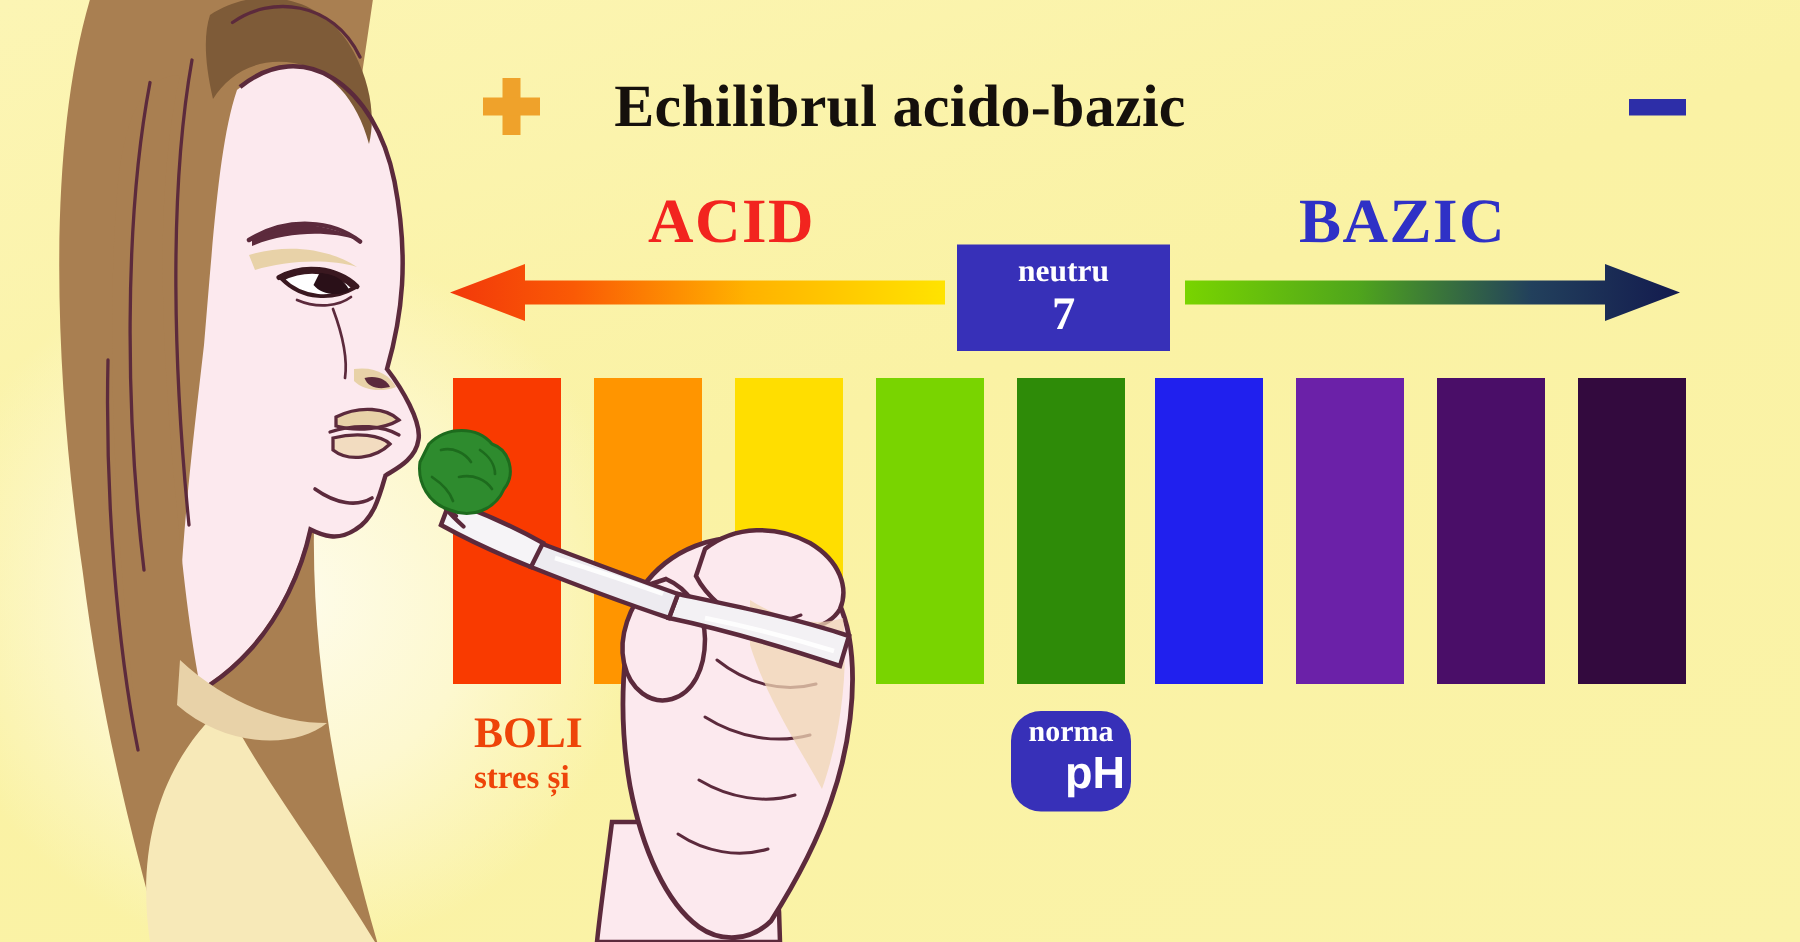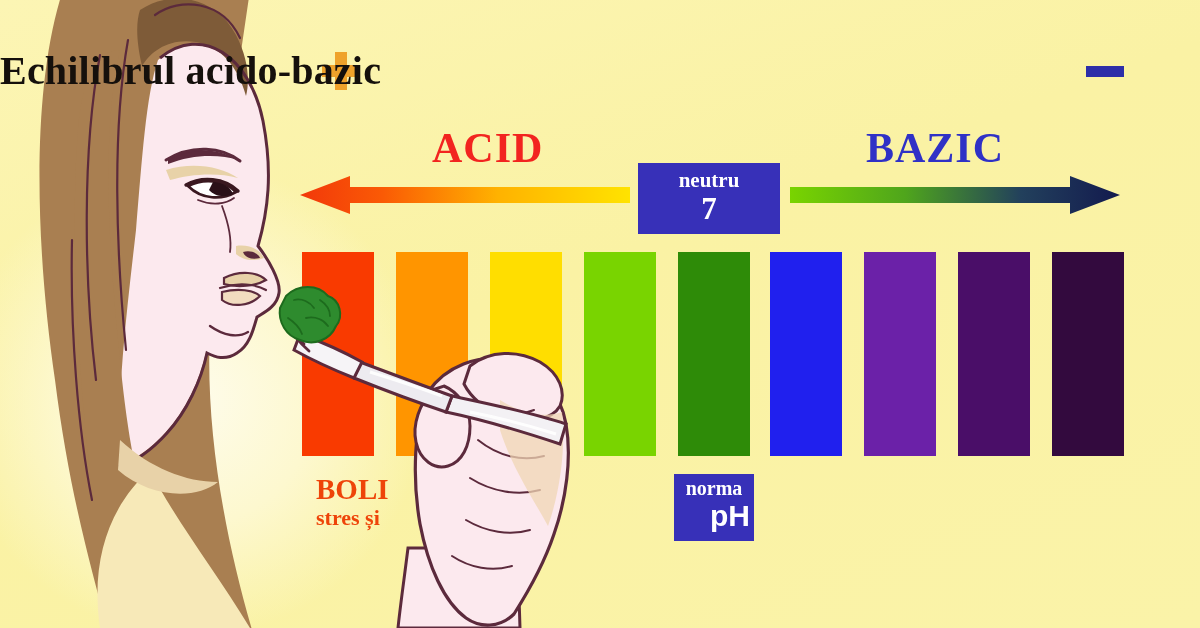--- a/index.html
+++ b/index.html
@@ -26,21 +26,21 @@
     content:"";position:absolute;background:#EFA22B;
   }
   .plus-sign:before{left:13px;top:0;width:12px;height:38px;}
   .plus-sign:after{left:0;top:13px;width:38px;height:12px;}
 
   .minus-sign{
     position:absolute;left:1086px;top:66px;width:38px;height:11px;background:#2D2EA8;
   }
 
   #title{
-    position:absolute;left:0;top:47px;width:1200px;
+    position:absolute;left:0;top:47px;width:1200px;text-align:center;
     font-family:"Liberation Serif",serif;font-weight:bold;font-size:40px;
     color:#15100c;letter-spacing:.2px;
   }
 
   
   .band-label{
     position:absolute;font-family:Liberation Serif, serif;font-weight:bold;
     font-size:42px;letter-spacing:1px;
   }
   #acid-label{left:432px;top:124px;color:#F2241F;}
@@ -218,21 +218,21 @@
       <div class="bar" style="left: 94px; width: 72px; background: rgb(255, 149, 0);"></div>
       <div class="bar" style="left: 188px; width: 72px; background: rgb(255, 222, 0);"></div>
       <div class="bar" style="left: 282px; width: 72px; background: rgb(121, 212, 0);"></div>
       <div class="bar" style="left: 376px; width: 72px; background: rgb(46, 139, 8);"></div>
       <div class="bar" style="left: 468px; width: 72px; background: rgb(32, 32, 238);"></div>
       <div class="bar" style="left: 562px; width: 72px; background: rgb(107, 33, 168);"></div>
       <div class="bar" style="left: 656px; width: 72px; background: rgb(74, 14, 104);"></div>
       <div class="bar" style="left: 750px; width: 72px; background: rgb(51, 10, 62);"></div>
     </div>
 
-  <div id="norma-box" style="z-index: 6;">
+  <div id="norma-box" style="z-index: 6; border-radius: 20px;">
     <div class="nm-word">norma</div>
     <div class="nm-ph">pH</div>
   </div>
 
   <div id="boli-group" style="z-index: 3;">
     <div id="boli-title">BOLI</div>
     <div id="boli-sub">stres și</div>
   </div>
 
 

